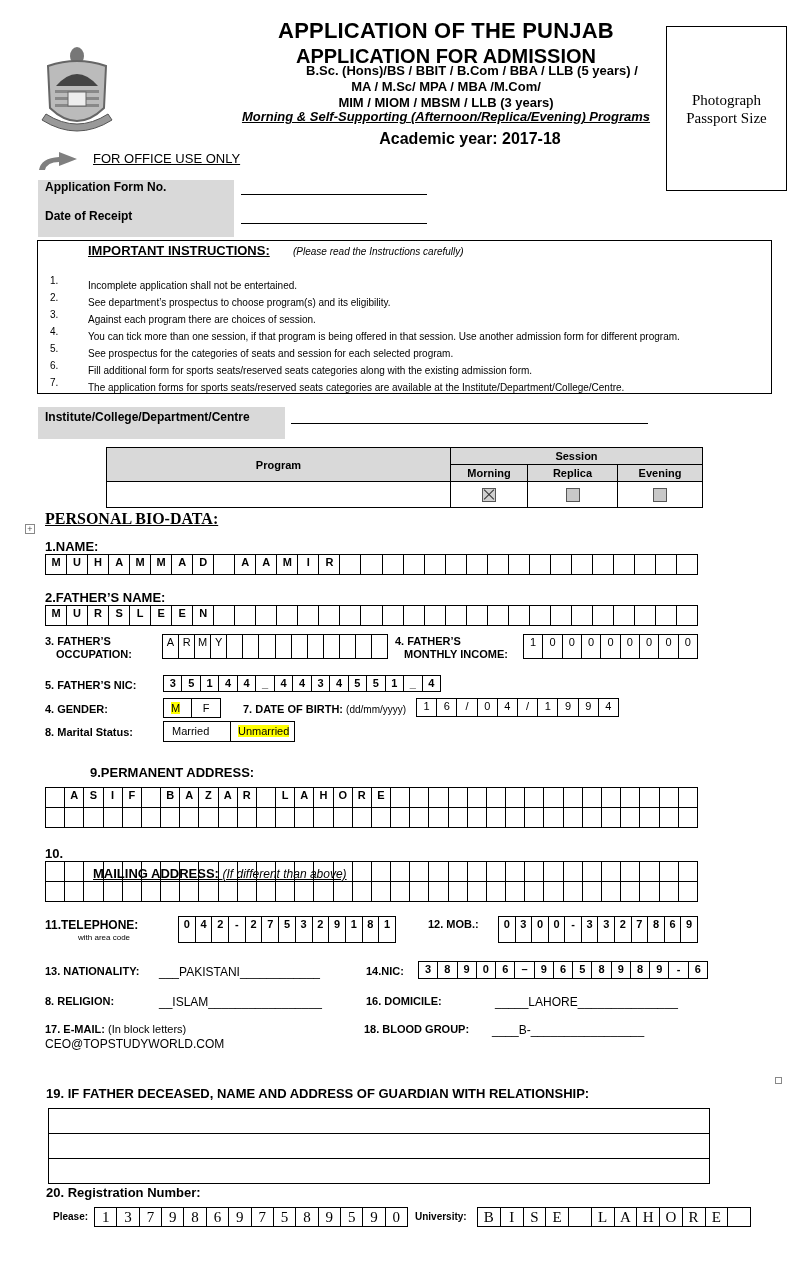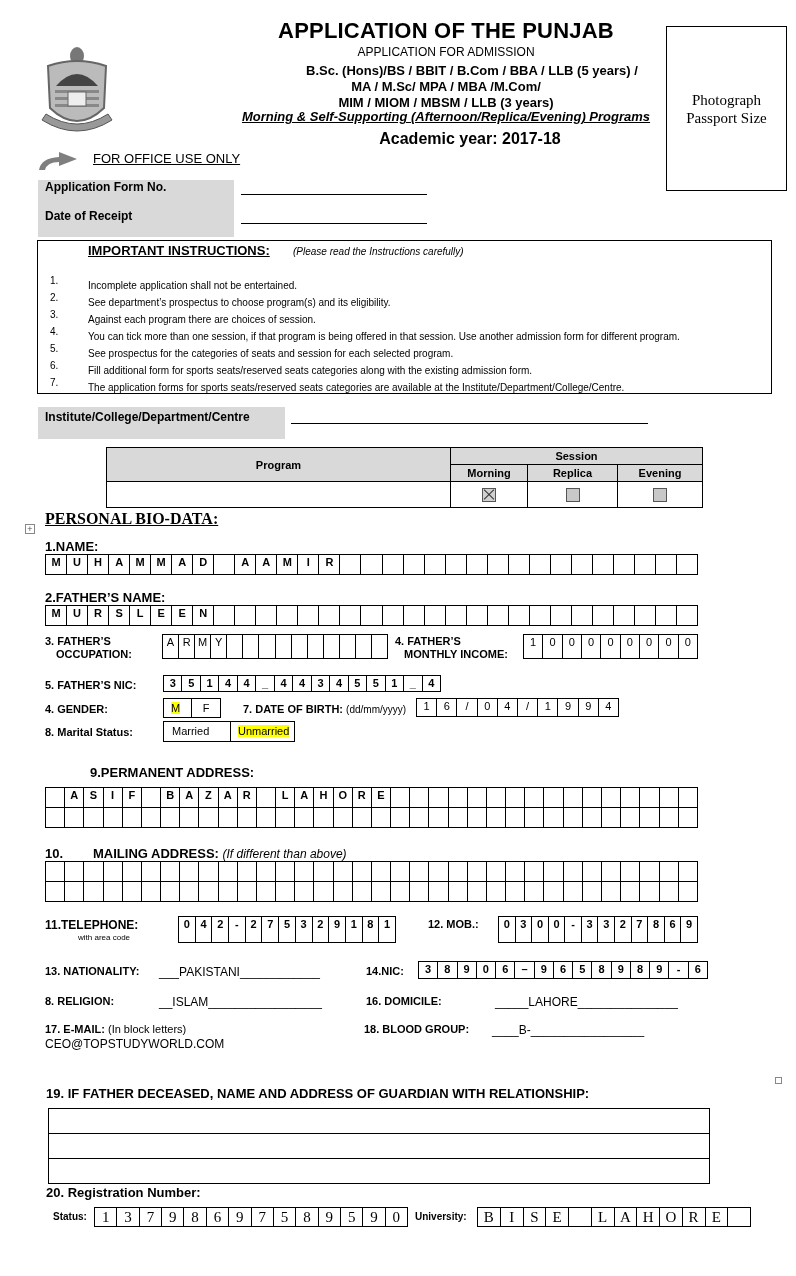--- a/index.html
+++ b/index.html
@@ -1,21 +1,21 @@
 <!DOCTYPE html>
 <html><head>
 <meta charset="utf-8">
 <style>
   * { box-sizing: border-box; margin: 0; padding: 0; }
   html, body { width: 796px; height: 1276px; background: #fff; overflow: hidden; }
   body { position: relative; font-family: "Liberation Sans", sans-serif; color: #000; }
   .abs { position: absolute; }
   .center { text-align: center; }
   .title { font-weight: bold; font-size: 22px; letter-spacing: 0.2px; }
-  .sub { font-weight: normal; font-size: 12px; }
+  .sub { font-weight: bold; font-size: 20px; }
   .prog { font-weight: bold; font-size: 13px; line-height: 16px; }
   .italic-u { font-weight: bold; font-style: italic; font-size: 13px; text-decoration: underline; }
   .year { font-weight: bold; font-size: 16px; }
   .photo { border: 1px solid #000; font-family: "Liberation Serif", serif; font-size: 15px; line-height: 18px; display:flex; align-items:center; justify-content:center; text-align:center; }
   .gray { background: #d9d9d9; }
   .lbl { font-weight: bold; font-size: 12px; }
   .line { border-bottom: 1px solid #000; }
   .instr { border: 1px solid #000; }
   .instr-head { font-weight: bold; font-size: 13px; text-decoration: underline; }
   .instr-note { font-style: italic; font-size: 10px; }
@@ -347,21 +347,21 @@
     <div class="c" style="flex: 1 1 0px;"></div>
     <div class="c" style="flex: 1 1 0px;"></div>
     <div class="c" style="flex: 1 1 0px;"></div>
     <div class="c" style="flex: 1 1 0px;"></div>
     <div class="c" style="flex: 1 1 0px;"></div>
     <div class="c" style="flex: 1 1 0px;"></div>
     <div class="c" style="flex: 1 1 0px;"></div>
   </div>
 
 <div class="abs fld" style="left:45px;top:846px;">10.</div>
-<div class="abs fld" style="left:93px;top:846px;"><span>MAILING ADDRESS:</span> <span style="font-weight:normal;font-style:italic;font-size:12px;">(If different than above)</span></div>
+<div class="abs fld" style="left:93px;top:866px;text-decoration:underline;"><span>MAILING ADDRESS:</span> <span style="font-weight:normal;font-style:italic;font-size:12px;">(If different than above)</span></div>
 <div class="grid" id="g-ma1" style="left:45px;top:861px;width:653px;height:21px;">
     <div class="c" style="flex: 1 1 0px;"></div>
     <div class="c" style="flex: 1 1 0px;"></div>
     <div class="c" style="flex: 1 1 0px;"></div>
     <div class="c" style="flex: 1 1 0px;"></div>
     <div class="c" style="flex: 1 1 0px;"></div>
     <div class="c" style="flex: 1 1 0px;"></div>
     <div class="c" style="flex: 1 1 0px;"></div>
     <div class="c" style="flex: 1 1 0px;"></div>
     <div class="c" style="flex: 1 1 0px;"></div>
@@ -499,21 +499,21 @@
 <div class="abs" style="left:775px;top:1077px;width:7px;height:7px;border:1px solid #888;"></div>
 
 <div class="abs fld" style="left:46px;top:1086px;">19. IF FATHER DECEASED, NAME AND ADDRESS OF GUARDIAN WITH RELATIONSHIP:</div>
 <div class="abs" style="left:48px;top:1108px;width:662px;height:76px;border:1px solid #000;">
   <div style="height:25px;border-bottom:1px solid #000;"></div>
   <div style="height:25px;border-bottom:1px solid #000;"></div>
   <div style="height:24px;"></div>
 </div>
 
 <div class="abs fld" style="left:46px;top:1185px;">20. Registration Number:</div>
-<div class="abs" style="left:53px;top:1211px;font-size:10px;font-weight:bold;">Status:</div>
+<div class="abs" style="left:53px;top:1211px;font-size:10px;font-weight:bold;">Please:</div>
 <div class="grid" id="g-board" style="left:94px;top:1207px;width:314px;height:20px;">
     <div class="c serif" style="flex: 1 1 0px;">1</div>
     <div class="c serif" style="flex: 1 1 0px;">3</div>
     <div class="c serif" style="flex: 1 1 0px;">7</div>
     <div class="c serif" style="flex: 1 1 0px;">9</div>
     <div class="c serif" style="flex: 1 1 0px;">8</div>
     <div class="c serif" style="flex: 1 1 0px;">6</div>
     <div class="c serif" style="flex: 1 1 0px;">9</div>
     <div class="c serif" style="flex: 1 1 0px;">7</div>
     <div class="c serif" style="flex: 1 1 0px;">5</div>

